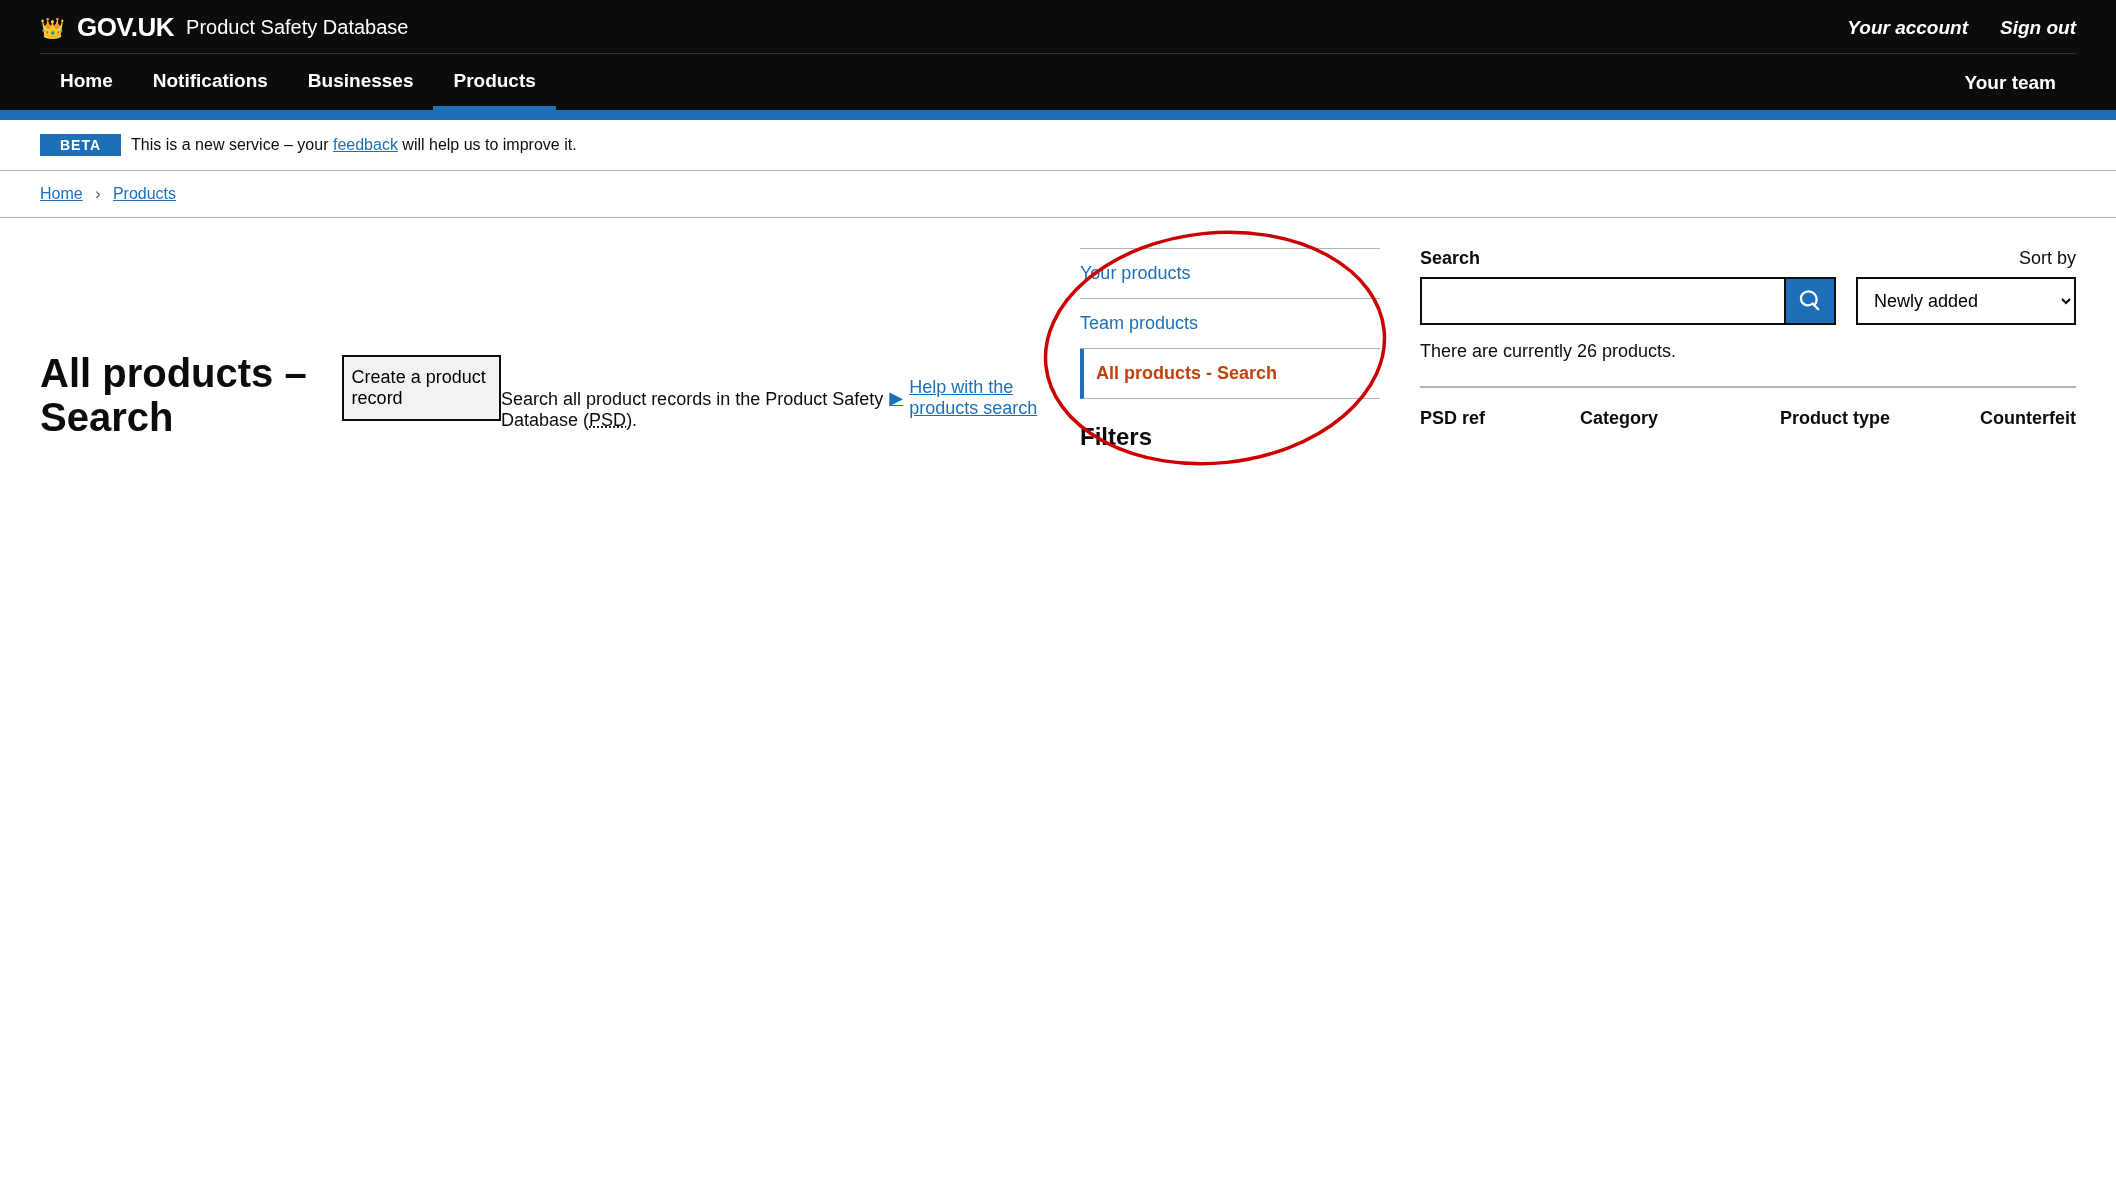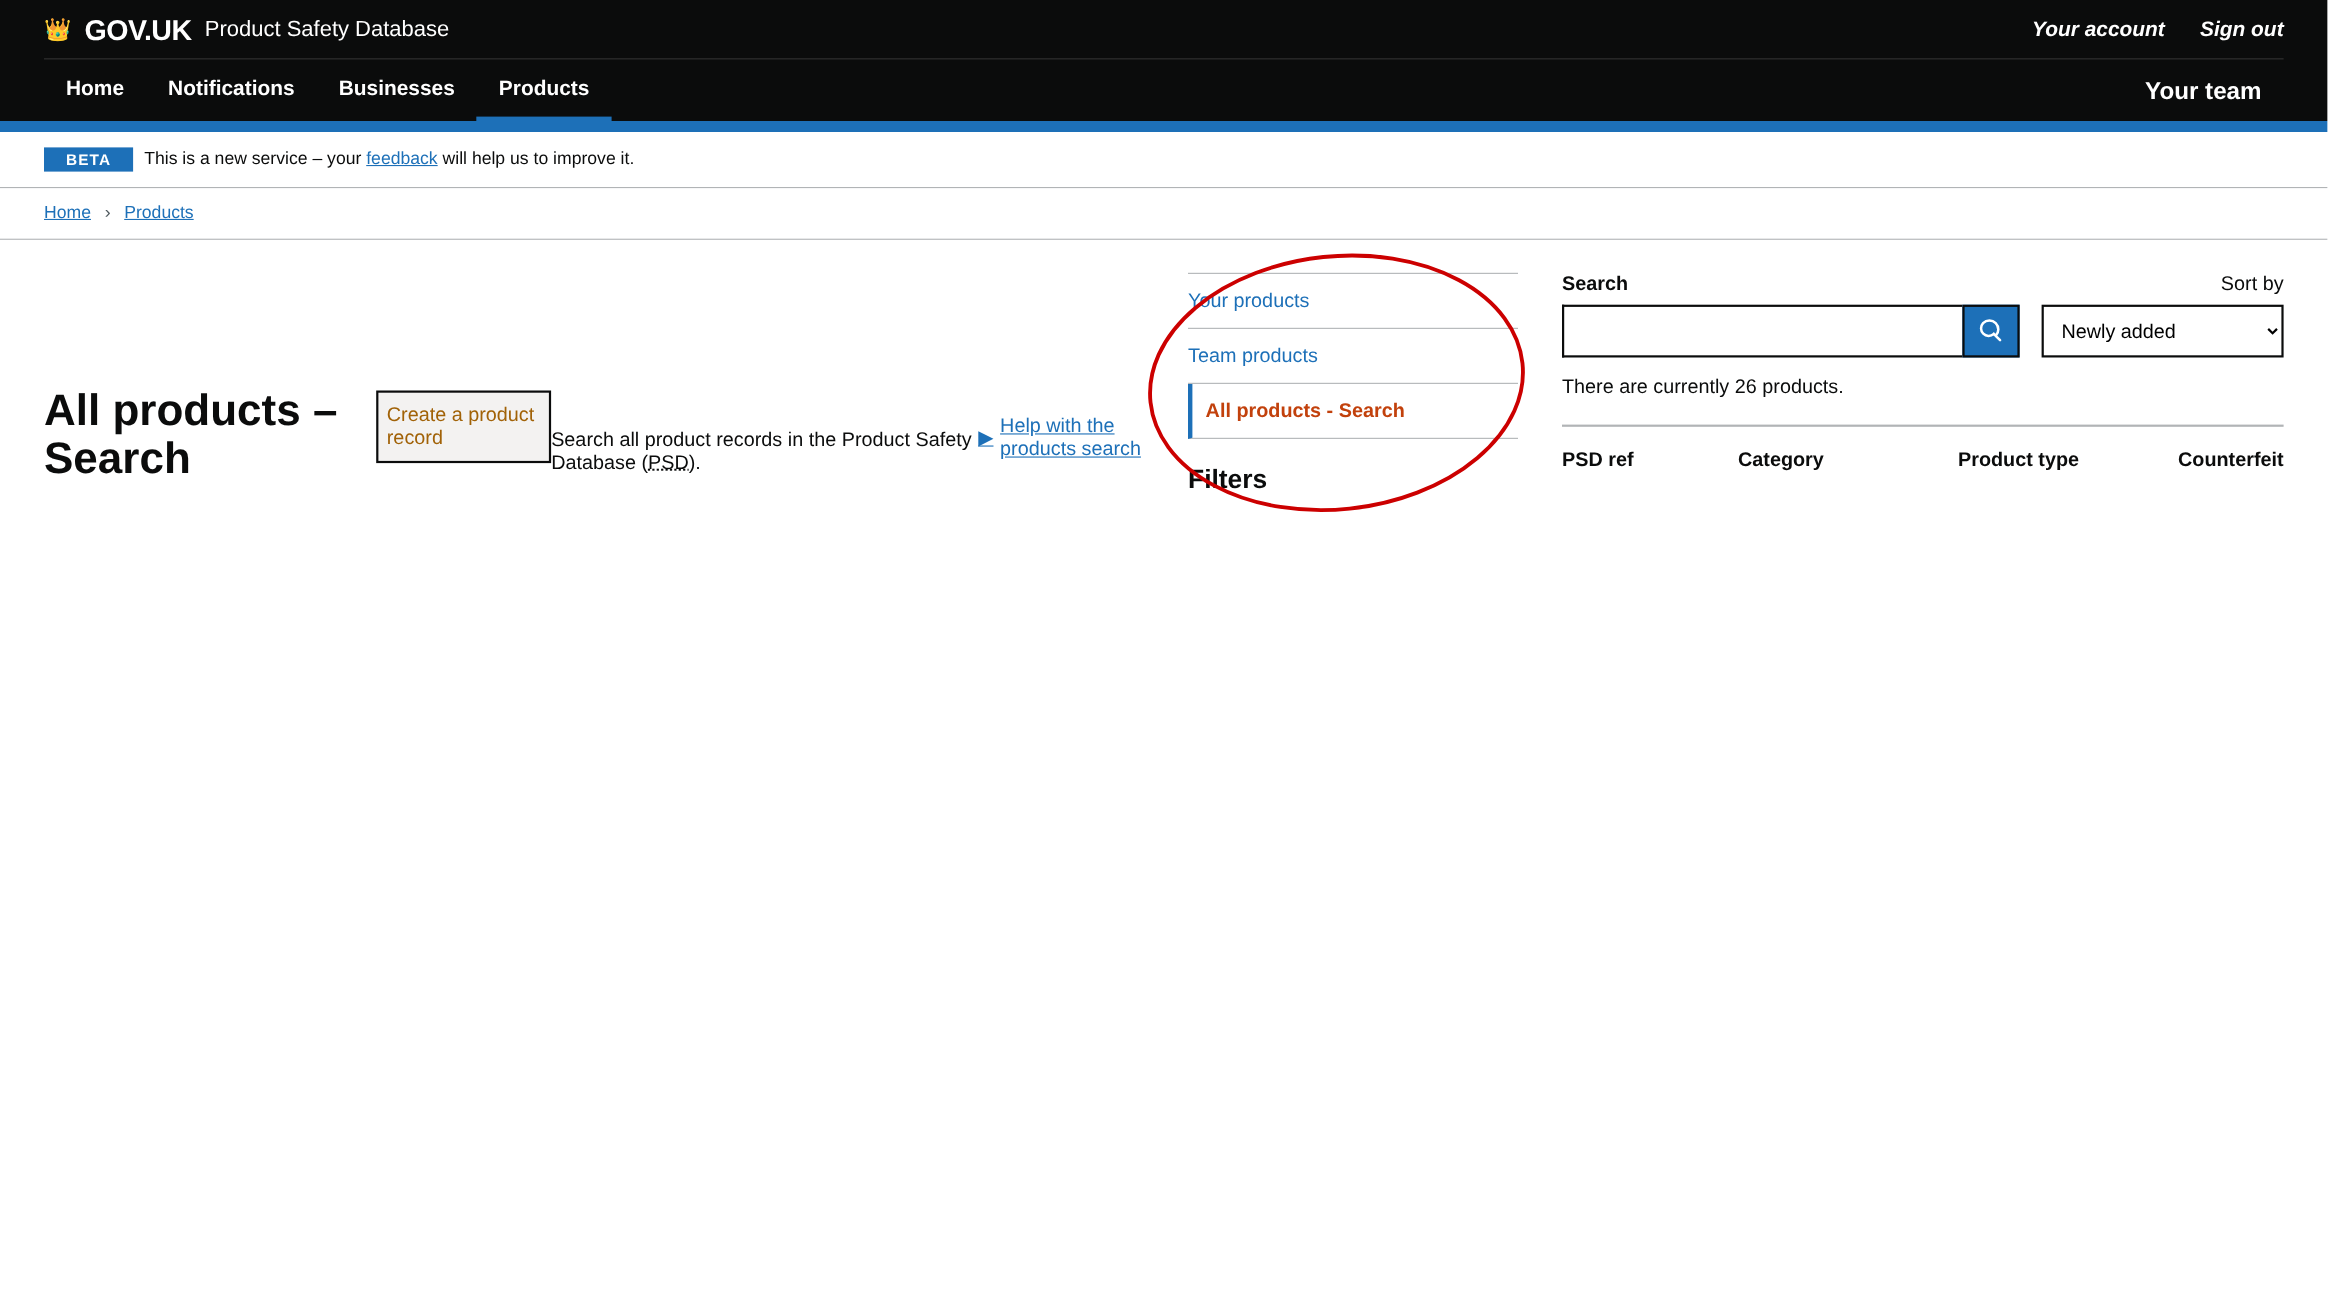--- a/index.html
+++ b/index.html
@@ -74,21 +74,21 @@
       border-bottom: 4px solid #1d70b8;
       color: #fff;
     }
     .nav-right-links {
       display: flex;
       gap: 0;
     }
     .nav-right-links a {
       color: #fff;
       text-decoration: none;
-      font-size: 22px;
+      font-size: 19px;
       font-weight: 700;
       padding: 16px 20px 14px;
       display: block;
     }
 
     
     .blue-bar {
       background: #1d70b8;
       height: 10px;
     }
@@ -151,21 +151,21 @@
       line-height: 1.1;
     }
 
     .create-record-btn {
       background: #f3f2f1;
       border: 2px solid #0b0c0c;
       padding: 10px 8px;
       font-size: 18px;
       font-weight: 400;
       cursor: pointer;
-      color: #a16207;
+      color: #000000;
       text-decoration: none;
       display: inline-block;
       margin-top: 4px;
     }
 
     .page-description {
       font-size: 18px;
       color: #0b0c0c;
       margin-bottom: 20px;
     }

